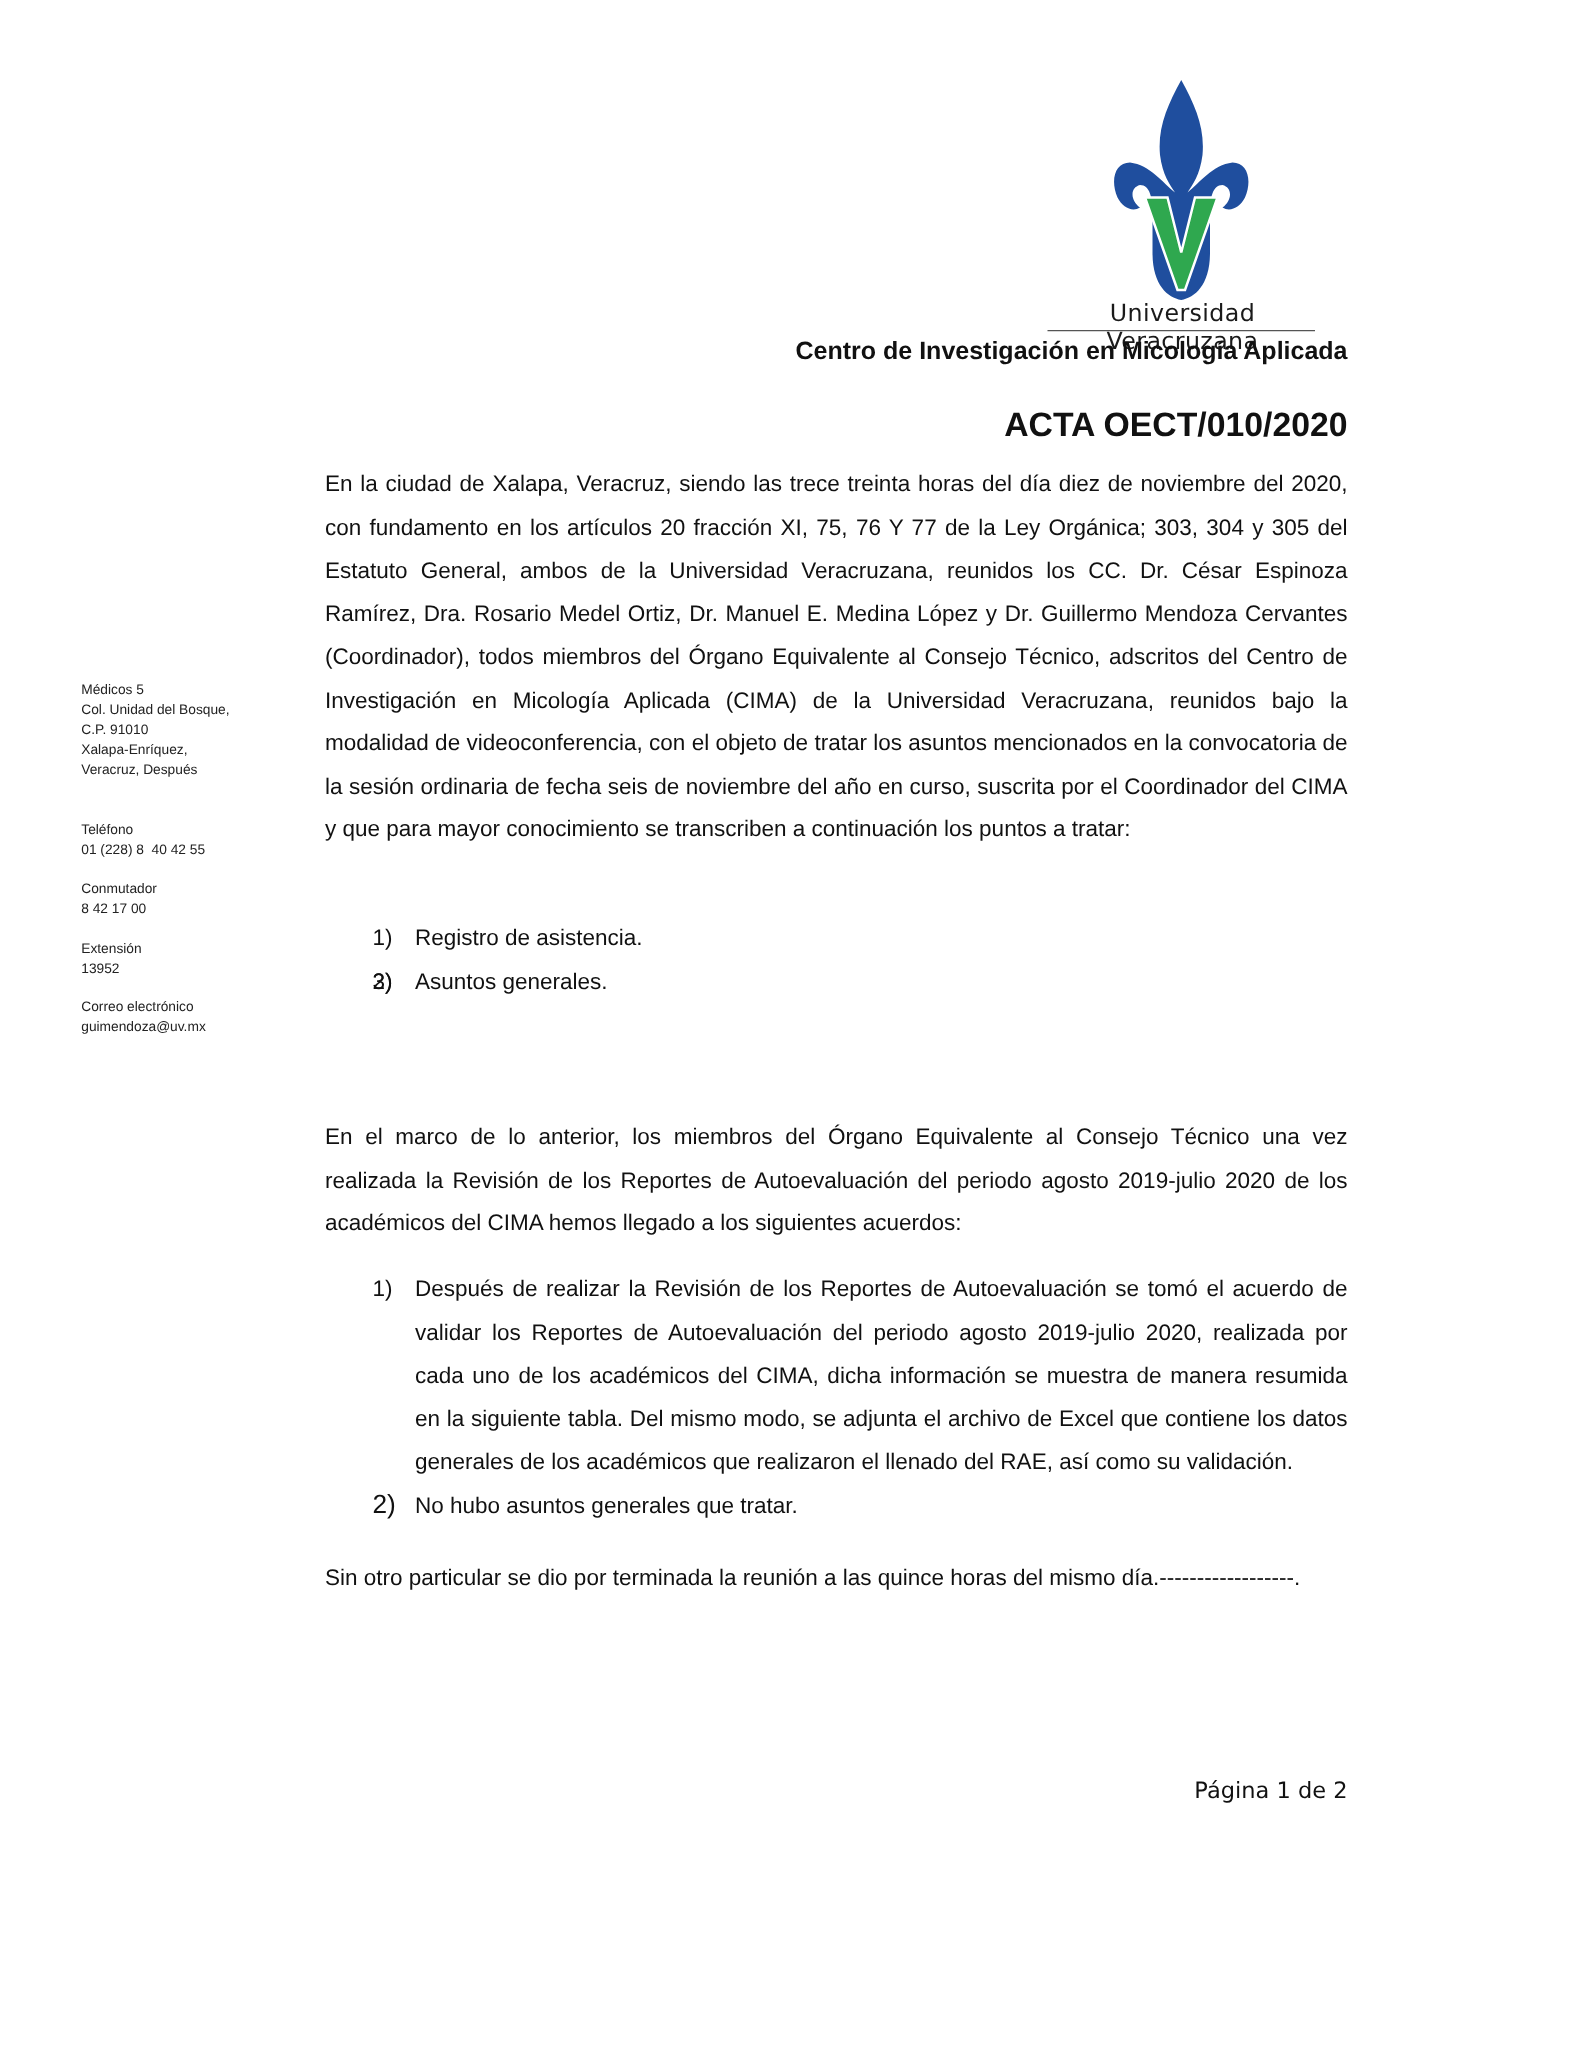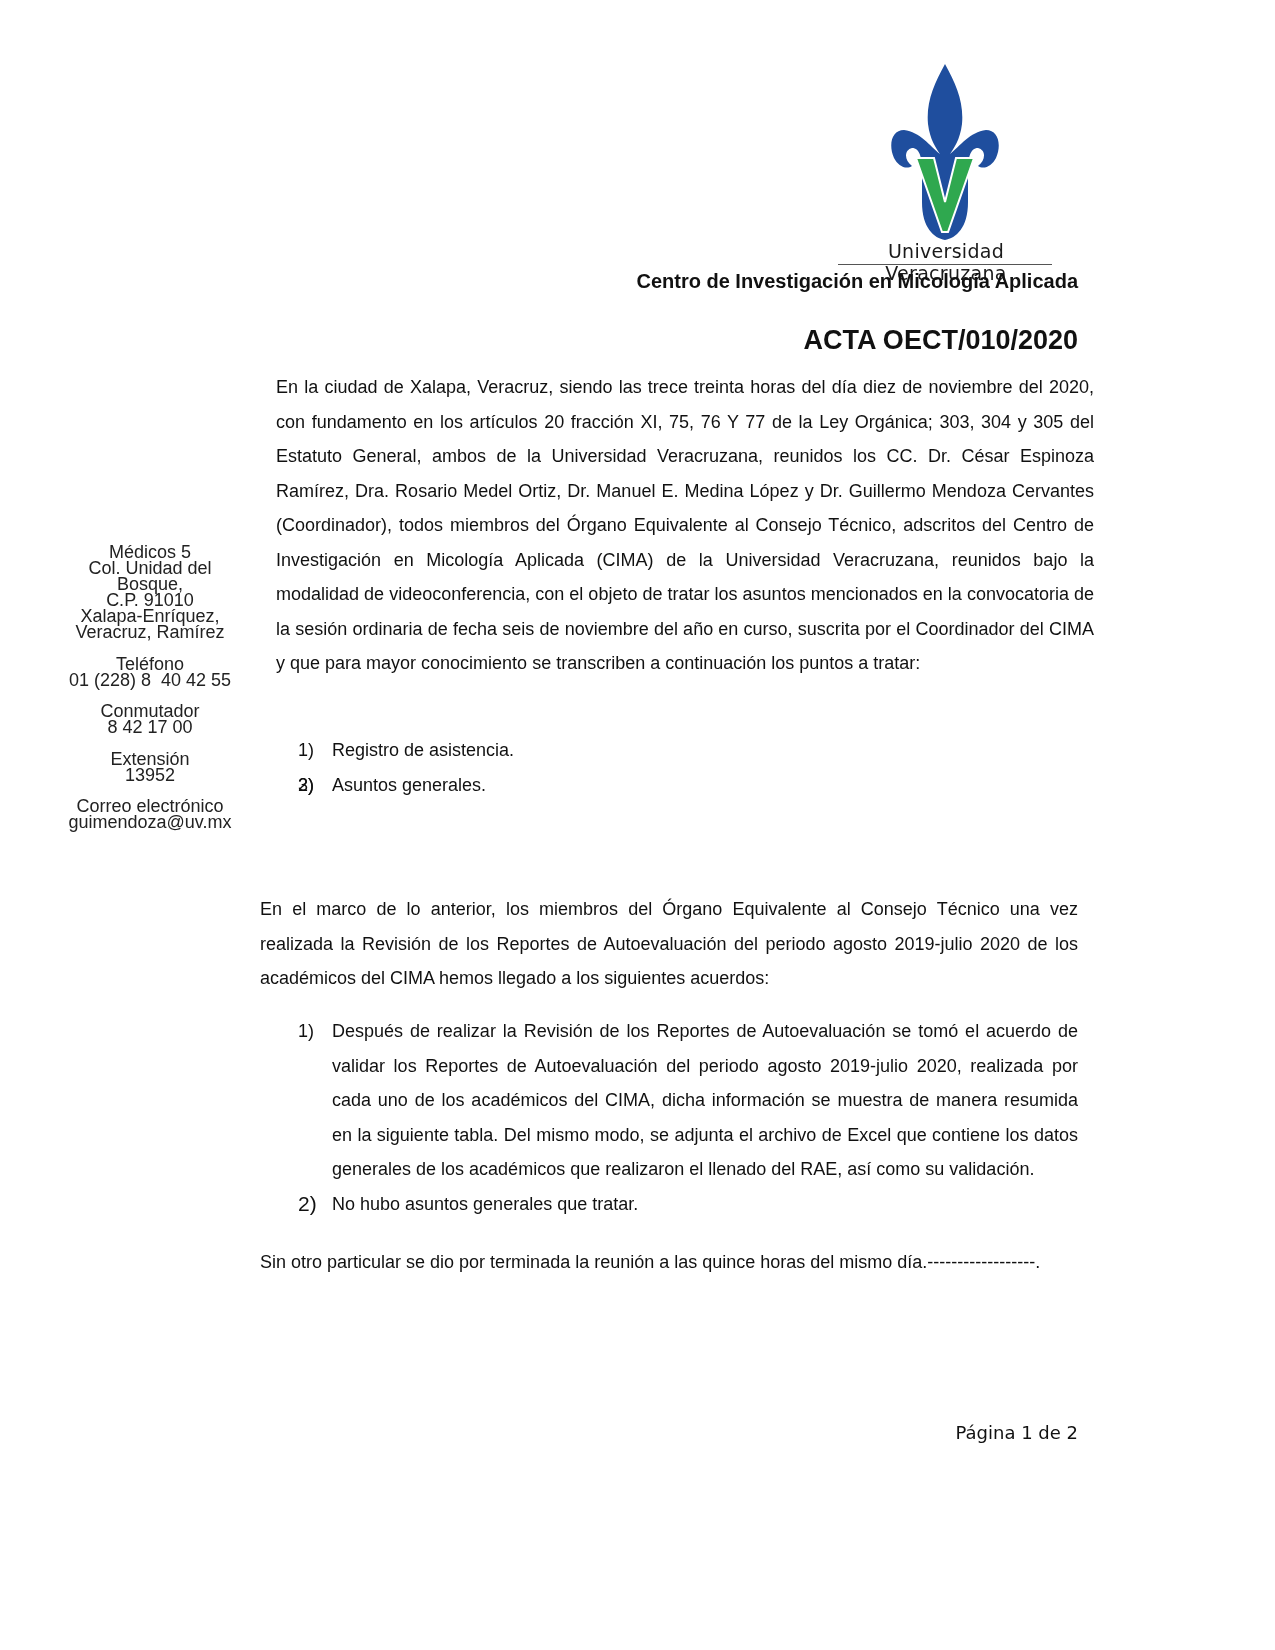--- a/index.html
+++ b/index.html
@@ -4,21 +4,21 @@
 <style>
   html, body { margin:0; padding:0; background:#ffffff; }
   body { width:1275px; height:1650px; position:relative; overflow:hidden;
          font-family:"Liberation Sans", sans-serif; color:#111; }
   .logo { position:absolute; left:890px; top:62px; width:110px; height:180px; }
   .uv-name { position:absolute; left:838px; top:240px; width:216px; text-align:center;
              font-family:"DejaVu Sans", sans-serif; font-size:19px; color:#1a1a1a; letter-spacing:0.3px; }
   .uv-rule { position:absolute; left:838px; top:264px; width:214px; height:1px; background:#555; }
   .center-name { position:absolute; right:197px; top:270px; font-size:20px; font-weight:bold; text-align:right; white-space:nowrap; }
   .acta { position:absolute; right:197px; top:325px; font-size:27px; font-weight:bold; }
-  .side { position:absolute; right:1040px; width:170px; text-align:center; font-size:18px; line-height:16px; color:#222; }
+  .side { position:absolute; right:1040px; width:170px; text-align:left; font-size:11px; line-height:16px; color:#222; }
   .main { position:absolute; left:260px; width:818px; font-size:18px; line-height:34.5px; text-align:justify; }
   .para p { margin:0; }
   ol.items { list-style:none; margin:0; padding:0; }
   ol.items li { position:relative; padding-left:72px; }
   ol.items .num { position:absolute; left:38px; }
   .footer { position:absolute; right:197px; top:1422px; font-family:"DejaVu Sans", sans-serif; font-size:18px; }
 </style>
 </head>
 <body>
 
@@ -30,40 +30,40 @@
 <div class="uv-rule"></div>
 <div class="center-name">Centro de Investigación en Micología Aplicada</div>
 
 <div class="acta">ACTA OECT/010/2020</div>
 
 <div class="side" style="top:544px;">
   <div>Médicos 5</div>
   <div>Col. Unidad del Bosque,</div>
   <div>C.P. 91010</div>
   <div>Xalapa-Enríquez,</div>
-  <div>Veracruz, Ramírez</div>
+  <div>Veracruz, Después</div>
 </div>
 <div class="side" style="top:656px;">
   <div>Teléfono</div>
   <div style="white-space:pre;">01 (228) 8  40 42 55</div>
 </div>
 <div class="side" style="top:703px;">
   <div>Conmutador</div>
   <div>8 42 17 00</div>
 </div>
 <div class="side" style="top:751px;">
   <div>Extensión</div>
   <div>13952</div>
 </div>
 <div class="side" style="top:798px;">
   <div>Correo electrónico</div>
   <div>guimendoza@uv.mx</div>
 </div>
 
-<div class="main para" style="top:370px;margin-left:16px;">
+<div class="main para" style="top:370px;">
   <p>En la ciudad de Xalapa, Veracruz, siendo las trece treinta horas del día diez de noviembre del 2020, con fundamento en los artículos 20 fracción XI, 75, 76 Y 77 de la Ley Orgánica; 303, 304 y 305 del Estatuto General, ambos de la Universidad Veracruzana, reunidos los CC. Dr. César Espinoza Ramírez, Dra. Rosario Medel Ortiz, Dr. Manuel E. Medina López y Dr. Guillermo Mendoza Cervantes (Coordinador), todos miembros del Órgano Equivalente al Consejo Técnico, adscritos del Centro de Investigación en Micología Aplicada (CIMA) de la Universidad Veracruzana, reunidos bajo la modalidad de videoconferencia, con el objeto de tratar los asuntos mencionados en la convocatoria de la sesión ordinaria de fecha seis de noviembre del año en curso, suscrita por el Coordinador del CIMA y que para mayor conocimiento se transcriben a continuación los puntos a tratar:</p>
 </div>
 
 <div class="main" style="top:733px;">
   <ol class="items">
     <li><span class="num">1)</span><span>Registro de asistencia.</span></li>
     <li><span class="num">2)</span></li>
     <li><span class="num">3)</span><span>Asuntos generales.</span></li>
   </ol>
 </div>

